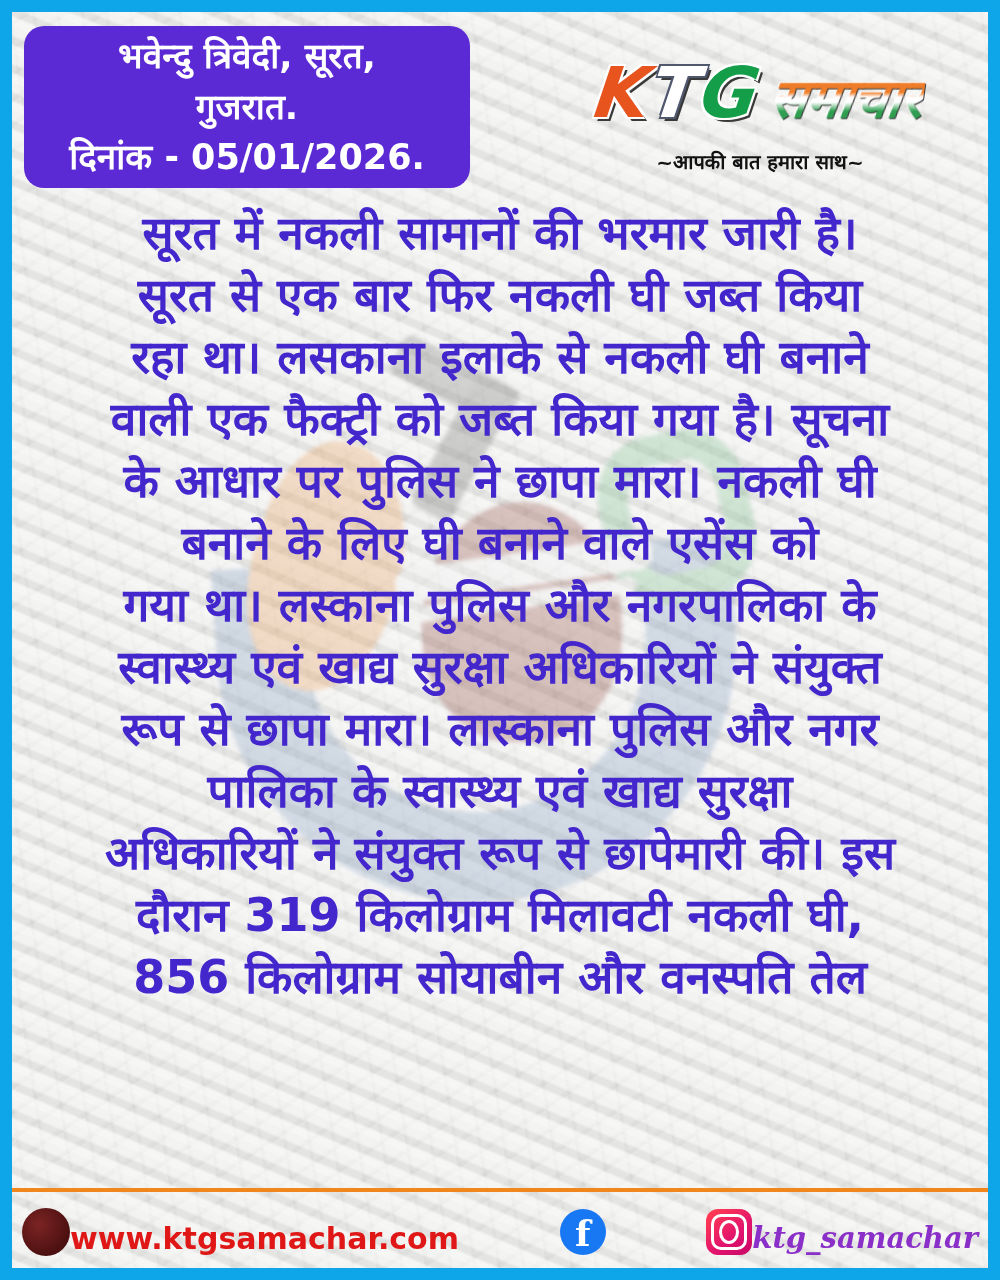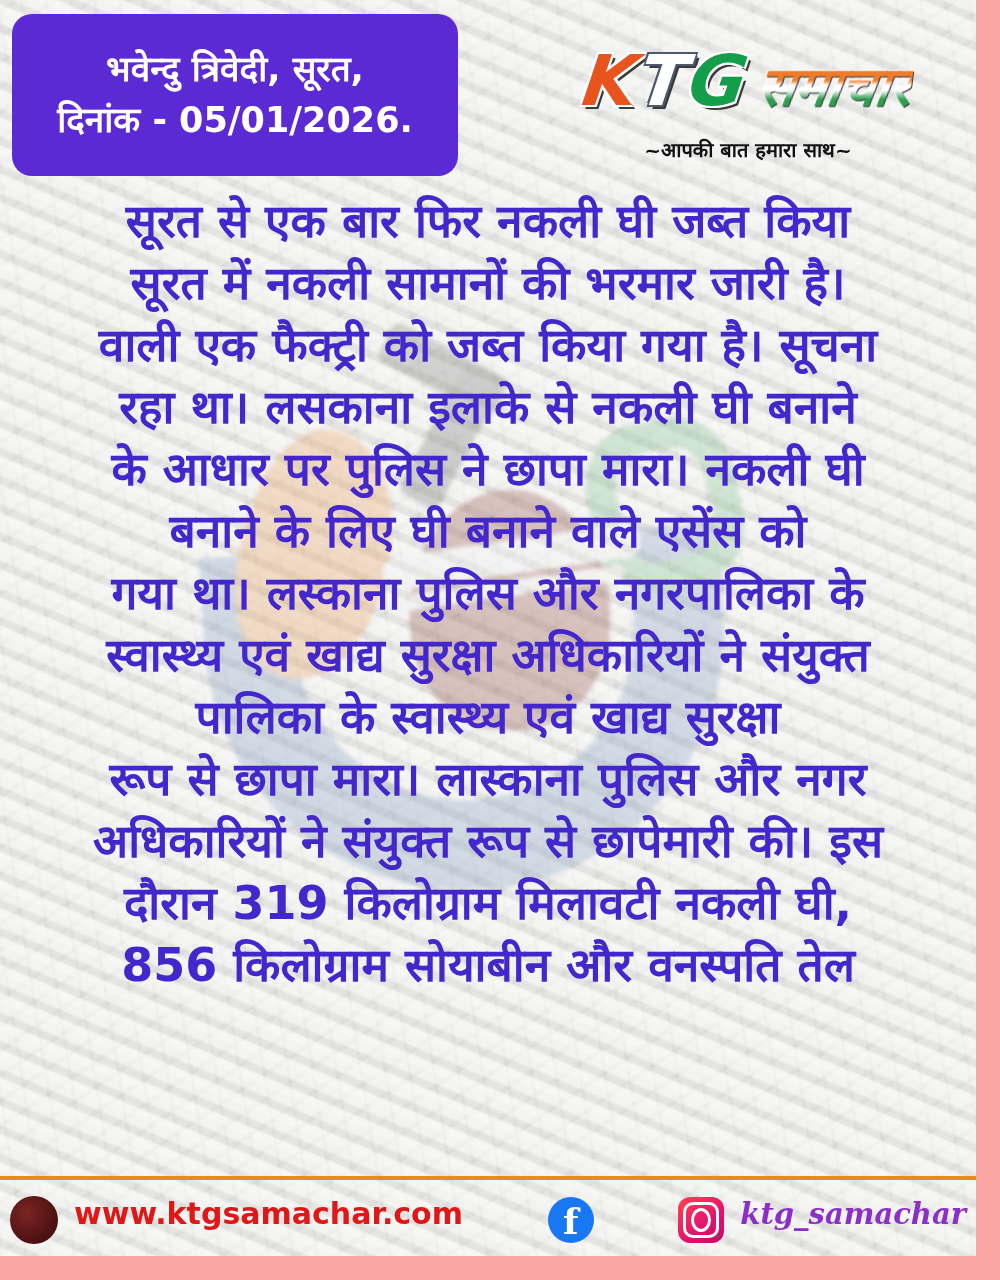--- a/index.html
+++ b/index.html
@@ -1,21 +1,22 @@
 <!DOCTYPE html>
 <html><head>
 <meta charset="utf-8">
 <style>
   * { margin:0; padding:0; box-sizing:border-box; }
   html,body { width:1000px; }
   body { font-family:"DejaVu Sans","Liberation Sans",sans-serif; }
 
   .frame{
     width:1000px; height:1280px;
-    background:#fca5a5;
+    background:#0ea5e9;
+    padding:12px;
     position:relative;
   }
   .inner{
     width:976px; height:1256px;
     position:relative;
     overflow:hidden;
     background-color:#ebebe9;
     background-image:
       repeating-linear-gradient(23deg, rgba(255,255,255,0.55) 0 7px, rgba(120,120,120,0.06) 10px 15px, rgba(255,255,255,0.4) 18px 26px),
       repeating-linear-gradient(-34deg, rgba(100,100,100,0.05) 0 3px, rgba(255,255,255,0.0) 6px 21px),
@@ -78,41 +79,42 @@
     white-space:nowrap;
   }
 
   
   .footer-sep{ position:absolute; left:0; bottom:76px; width:100%; height:4px; background:#f1861e; z-index:3; }
   .footer{
     position:absolute; left:0; bottom:0; width:100%; height:72px;
     display:flex; align-items:center; justify-content:space-between;
     padding:0 10px; z-index:3;
   }
-  .footer-item{ display:flex; align-items:flex-start; gap:16px; white-space:nowrap; }
+  .footer-item{ display:flex; align-items:flex-end; gap:0; white-space:nowrap; }
   .footer-label{ font-size:30px; font-weight:bold; }
   .lbl-web{ color:#e01717; }
   .lbl-fb{ color:#2d63b0; }
   .lbl-ig{ color:#8b2fc9; font-style:italic; font-weight:600; font-family:"DejaVu Serif","Liberation Serif",serif; font-size:29px; }
 
   .ic-globe{ width:48px; height:48px; border-radius:50%; background:radial-gradient(circle at 35% 35%, #7c2424, #4c1010 70%); flex:0 0 auto; }
   .ic-fb{ width:46px; height:46px; border-radius:50%; background:#1877f2; color:#fff; font-size:36px; font-weight:bold; display:flex; align-items:flex-end; justify-content:center; line-height:44px; flex:0 0 auto; font-family:"DejaVu Serif","Liberation Serif",serif; }
   .ic-ig{ width:46px; height:46px; border-radius:12px; background:linear-gradient(140deg,#ff3a52 10%,#e1136e 60%,#c90766); position:relative; flex:0 0 auto; }
   .ic-ig .ig-frame{ position:absolute; left:5px; top:5px; right:5px; bottom:5px; border:3px solid #fff; border-radius:10px; }
   .ic-ig .ig-lens{ position:absolute; left:13px; top:11px; width:20px; height:24px; border:3px solid #fff; border-radius:50%; }
 </style>
 </head>
 <body>
 
 <div class="frame">
   <div class="inner">
 
     <div class="header">
       <div class="byline-box">
         <div>भवेन्दु त्रिवेदी, सूरत,</div>
+        <div>गुजरात.</div>
         <div>दिनांक - 05/01/2026.</div>
       </div>
       <div class="logo-wrap">
         <div class="logo-line">
           <span class="logo-ktg"><span class="lk">K</span><span class="lt">T</span><span class="lg">G</span></span><span class="logo-word">समाचार</span>
         </div>
         <div class="logo-tagline">~आपकी बात हमारा साथ~</div>
       </div>
     </div>
 
@@ -121,30 +123,30 @@
       <div class="wm-scale"></div>
       <div class="wm-ring"></div>
       <div class="wm-hammer-head"></div>
       <div class="wm-hammer"></div>
       <div class="wm-core"></div>
       <div class="wm-core-band"></div>
       <div class="wm-core-band2"></div>
     </div>
 
     <div class="article">
+      <div class="article-line">सूरत में नकली सामानों की भरमार जारी है।</div>
       <div class="article-line">सूरत से एक बार फिर नकली घी जब्त किया</div>
-      <div class="article-line">सूरत में नकली सामानों की भरमार जारी है।</div>
+      <div class="article-line">रहा था। लसकाना इलाके से नकली घी बनाने</div>
       <div class="article-line">वाली एक फैक्ट्री को जब्त किया गया है। सूचना</div>
-      <div class="article-line">रहा था। लसकाना इलाके से नकली घी बनाने</div>
       <div class="article-line">के आधार पर पुलिस ने छापा मारा। नकली घी</div>
       <div class="article-line">बनाने के लिए घी बनाने वाले एसेंस को</div>
       <div class="article-line">गया था। लस्काना पुलिस और नगरपालिका के</div>
       <div class="article-line">स्वास्थ्य एवं खाद्य सुरक्षा अधिकारियों ने संयुक्त</div>
+      <div class="article-line">रूप से छापा मारा। लास्काना पुलिस और नगर</div>
       <div class="article-line">पालिका के स्वास्थ्य एवं खाद्य सुरक्षा</div>
-      <div class="article-line">रूप से छापा मारा। लास्काना पुलिस और नगर</div>
       <div class="article-line">अधिकारियों ने संयुक्त रूप से छापेमारी की। इस</div>
       <div class="article-line">दौरान 319 किलोग्राम मिलावटी नकली घी,</div>
       <div class="article-line">856 किलोग्राम सोयाबीन और वनस्पति तेल</div>
     </div>
 
     <div class="footer-sep"></div>
     <div class="footer">
 
       <div class="footer-item">
         <span class="ic-globe"></span>

